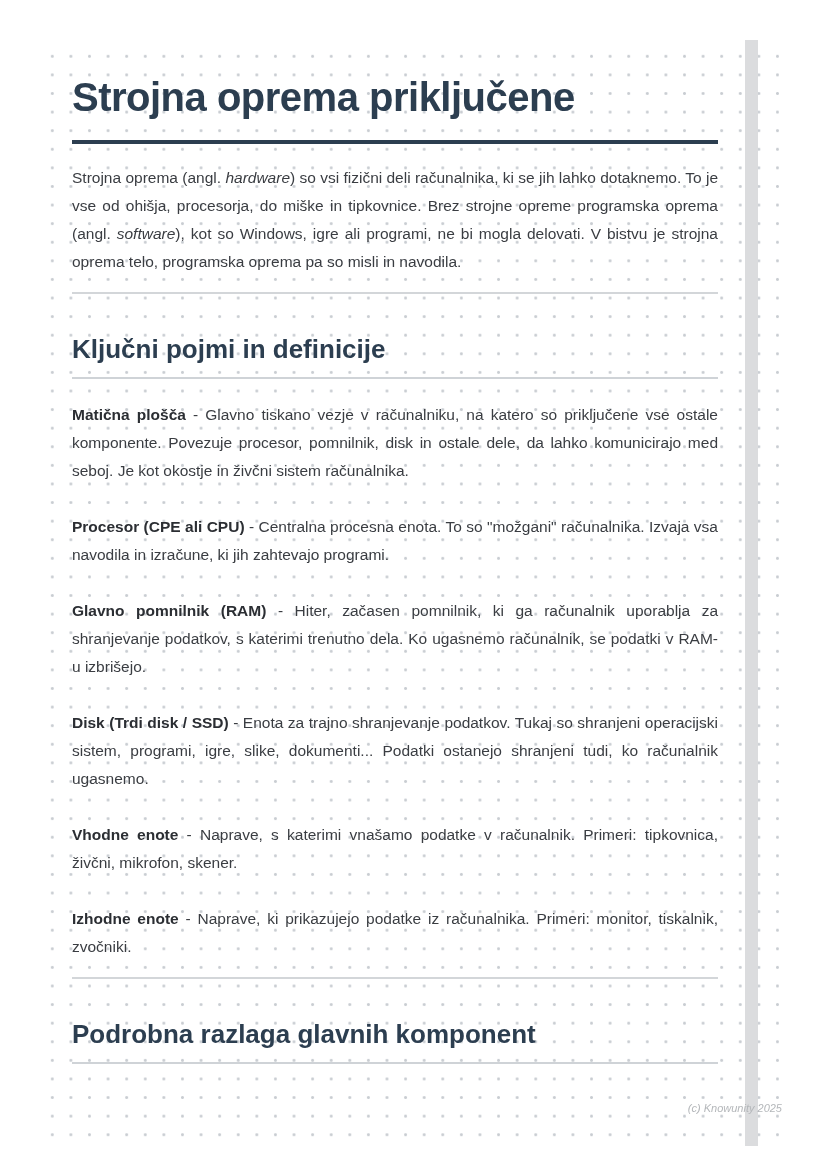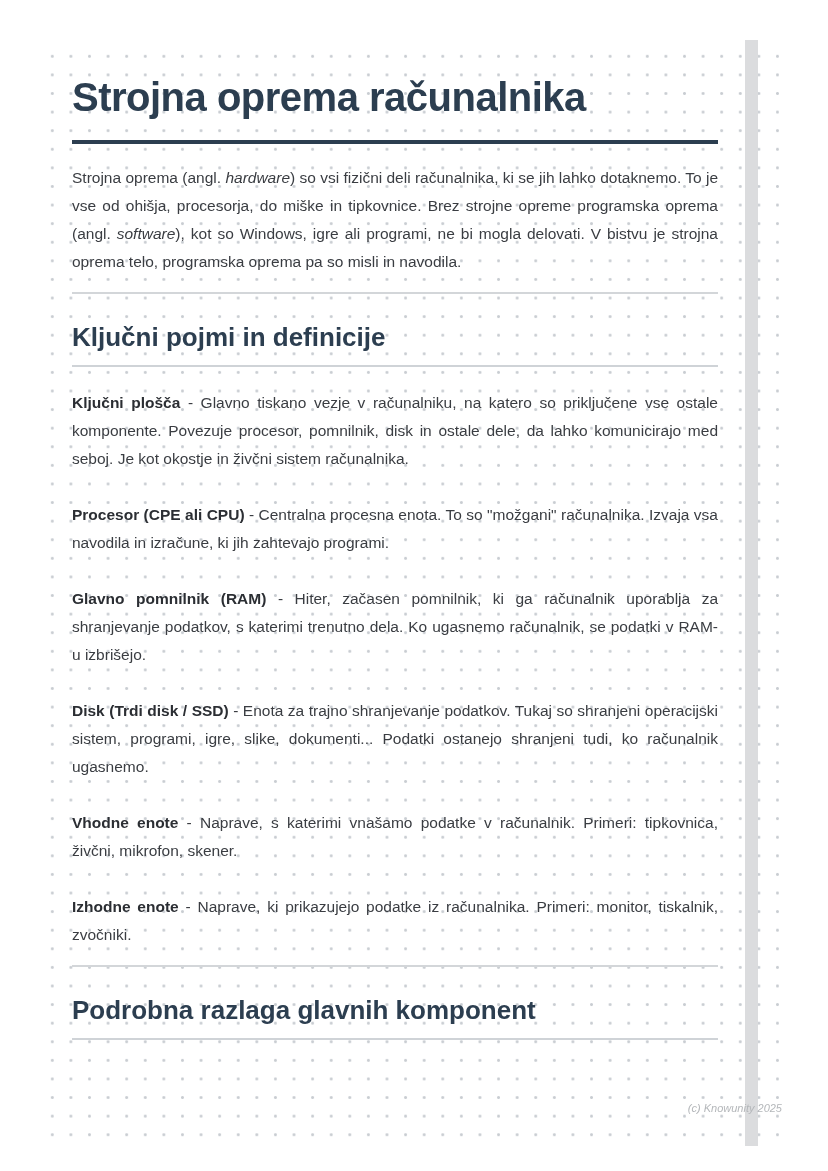--- a/index.html
+++ b/index.html
@@ -40,21 +40,21 @@
   }
   h2.section {
     margin-top: 36px;
     font-size: 26px;
     line-height: 31px;
     font-weight: 700;
     color: #2c3e50;
     padding-bottom: 12px;
     border-bottom: 2px solid #cfd3d7;
   }
-  h2.section.mt-lg { margin-top: 28px; }
+  h2.section.mt-lg { margin-top: 40px; }
   p.body {
     margin-top: 20px;
     font-size: 15.5px;
     line-height: 28px;
     color: #3a3d42;
     text-align: justify;
   }
   p.body em { font-style: italic; margin-top: 35px; }
   p.def { margin-top: 28px; }
   p.def.first { margin-top: 22px; }
@@ -73,30 +73,30 @@
   }
 </style>
 </head>
 <body>
 
 <div class="paper">
   <div class="edge-bar"></div>
 
   <div class="content">
 
-    <h1 class="title">Strojna oprema računalnika</h1>
+    <h1 class="title">Strojna oprema priključene</h1>
 
 
     <p class="body"><span>Strojna oprema (angl. </span><em>hardware</em><span>) so vsi fizični deli računalnika, ki se jih lahko dotaknemo. To je vse od ohišja, procesorja, do miške in tipkovnice. Brez strojne opreme programska oprema (angl. </span><em>software</em><span>), kot so Windows, igre ali programi, ne bi mogla delovati. V bistvu je strojna oprema telo, programska oprema pa so misli in navodila.</span></p>
 
     <hr class="divider">
 
     <h2 class="section mt-lg">Ključni pojmi in definicije</h2>
 
-    <p class="body def first"><strong>Ključni plošča</strong> <span>- Glavno tiskano vezje v računalniku, na katero so priključene vse ostale komponente. Povezuje procesor, pomnilnik, disk in ostale dele, da lahko komunicirajo med seboj. Je kot okostje in živčni sistem računalnika.</span></p>
+    <p class="body def first"><strong>Matična plošča</strong> <span>- Glavno tiskano vezje v računalniku, na katero so priključene vse ostale komponente. Povezuje procesor, pomnilnik, disk in ostale dele, da lahko komunicirajo med seboj. Je kot okostje in živčni sistem računalnika.</span></p>
 
     <p class="body def"><strong>Procesor (CPE ali CPU)</strong> <span>- Centralna procesna enota. To so "možgani" računalnika. Izvaja vsa navodila in izračune, ki jih zahtevajo programi.</span></p>
 
     <p class="body def"><strong>Glavno pomnilnik (RAM)</strong> <span>- Hiter, začasen pomnilnik, ki ga računalnik uporablja za shranjevanje podatkov, s katerimi trenutno dela. Ko ugasnemo računalnik, se podatki v RAM-u izbrišejo.</span></p>
 
     <p class="body def"><strong>Disk (Trdi disk / SSD)</strong> <span>- Enota za trajno shranjevanje podatkov. Tukaj so shranjeni operacijski sistem, programi, igre, slike, dokumenti... Podatki ostanejo shranjeni tudi, ko računalnik ugasnemo.</span></p>
 
     <p class="body def"><strong>Vhodne enote</strong> <span>- Naprave, s katerimi vnašamo podatke v računalnik. Primeri: tipkovnica, živčni, mikrofon, skener.</span></p>
 
     <p class="body def"><strong>Izhodne enote</strong> <span>- Naprave, ki prikazujejo podatke iz računalnika. Primeri: monitor, tiskalnik, zvočniki.</span></p>

